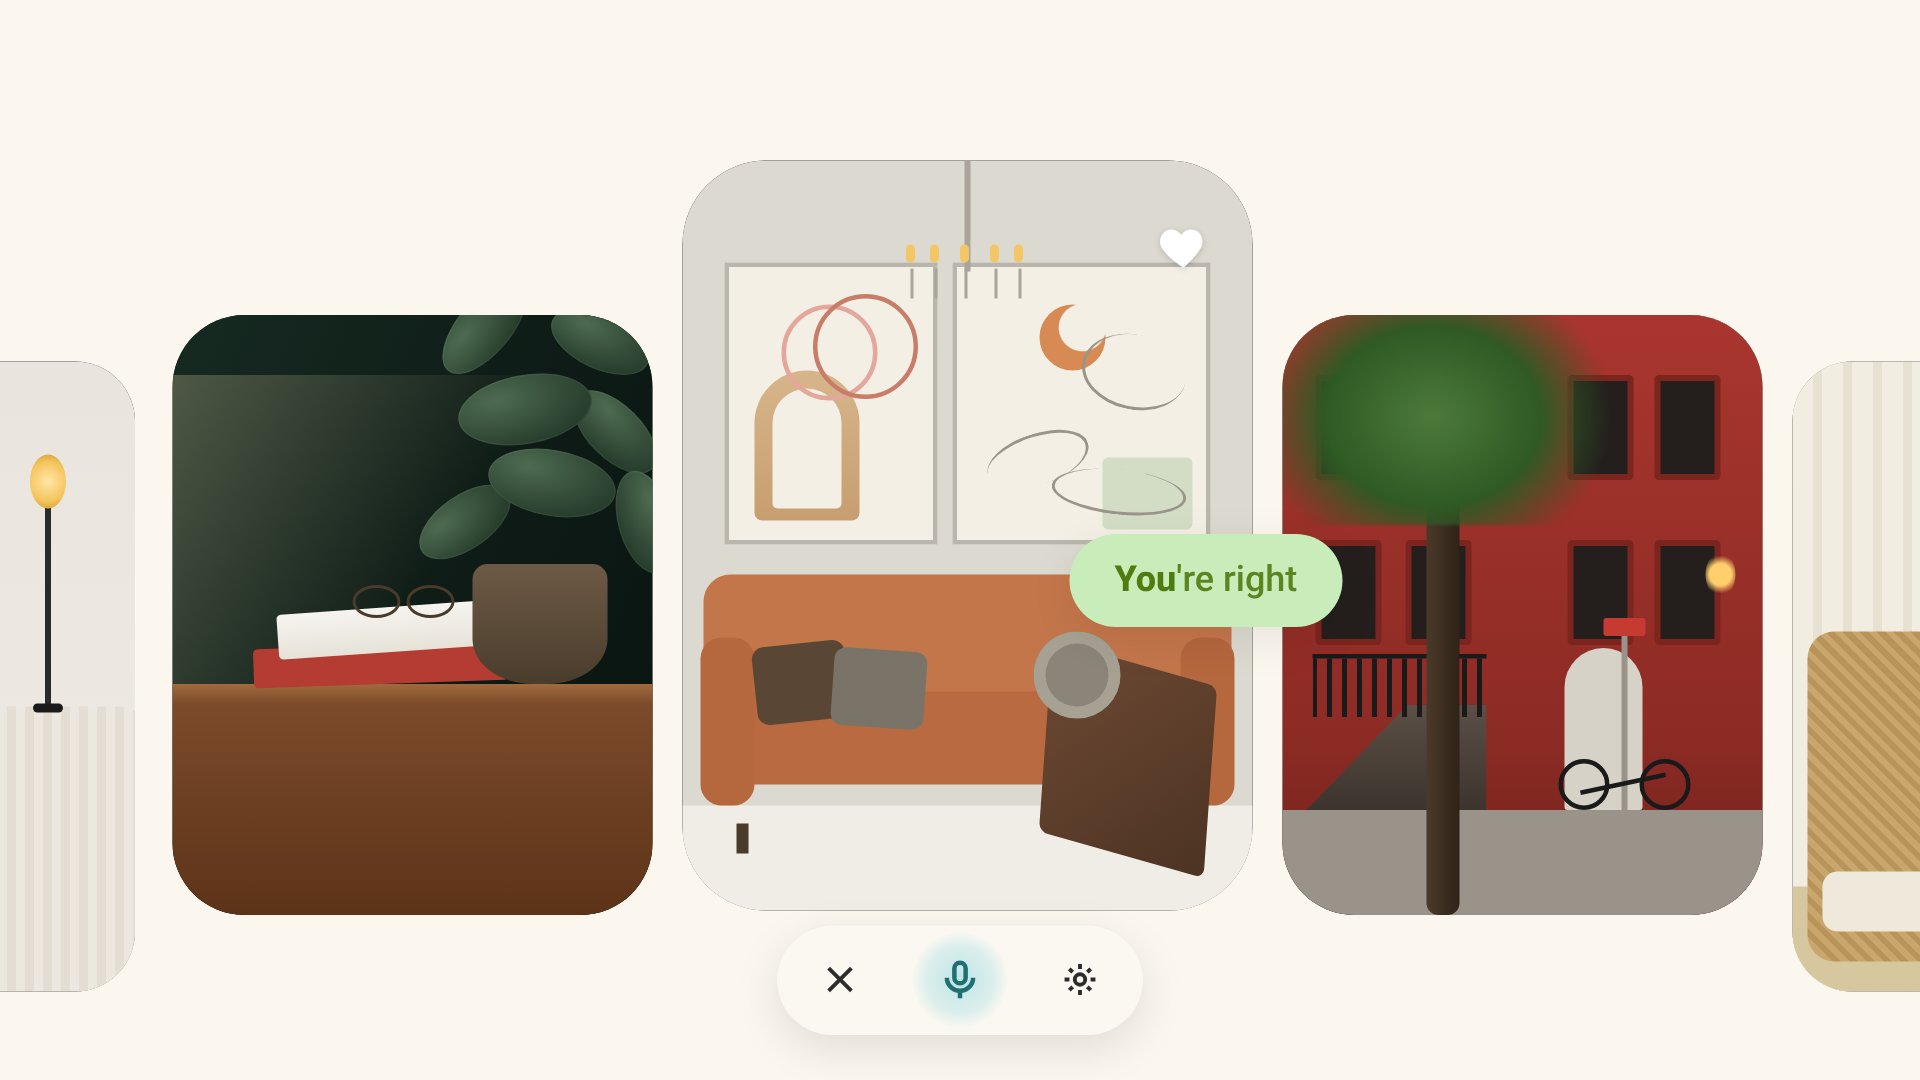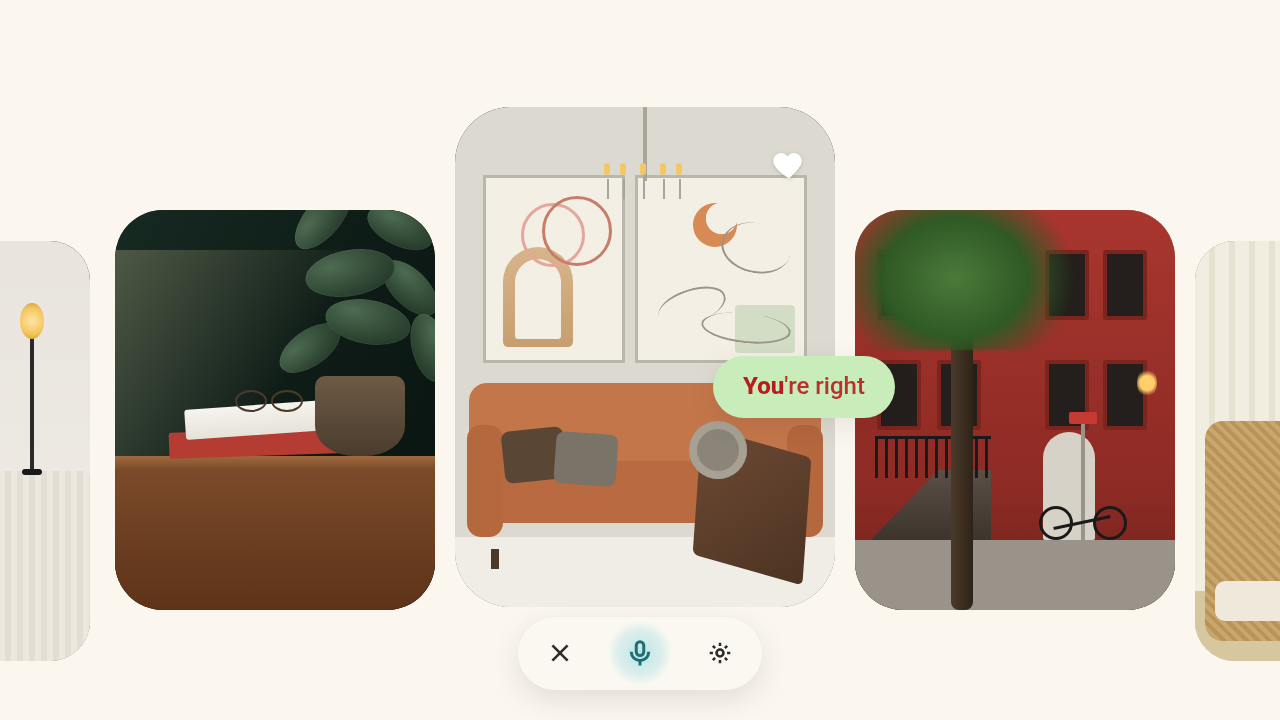--- a/index.html
+++ b/index.html
@@ -163,21 +163,21 @@
   .c4-cushion{ position:absolute; left:20px; bottom:40px; width:150px; height:40px; background:#efe9db; border-radius:10px;}
   .c4-floor{ position:absolute; left:0; bottom:0; width:100%; height:70px; background:#d6c79f; }
 
   
   .speech {
     position:absolute; left:713px; top:356px;
     padding: 16px 30px 18px 30px;
     background:#c8edbb;
     border-radius: 999px;
     box-shadow: 0 8px 30px rgba(0,0,0,.08);
-    color:#b91c1c;
+    color:#4d7c0f;
     font-size: 24px;
   }
   .speech .bold { font-weight: 800; }
   .speech .rest { font-weight: 500; opacity:.9; }
 
   
   .voicebar {
     position:absolute; left:50%; bottom:30px; transform:translateX(-50%);
     width:244px; height:74px;
     background:#fbf8f1;

